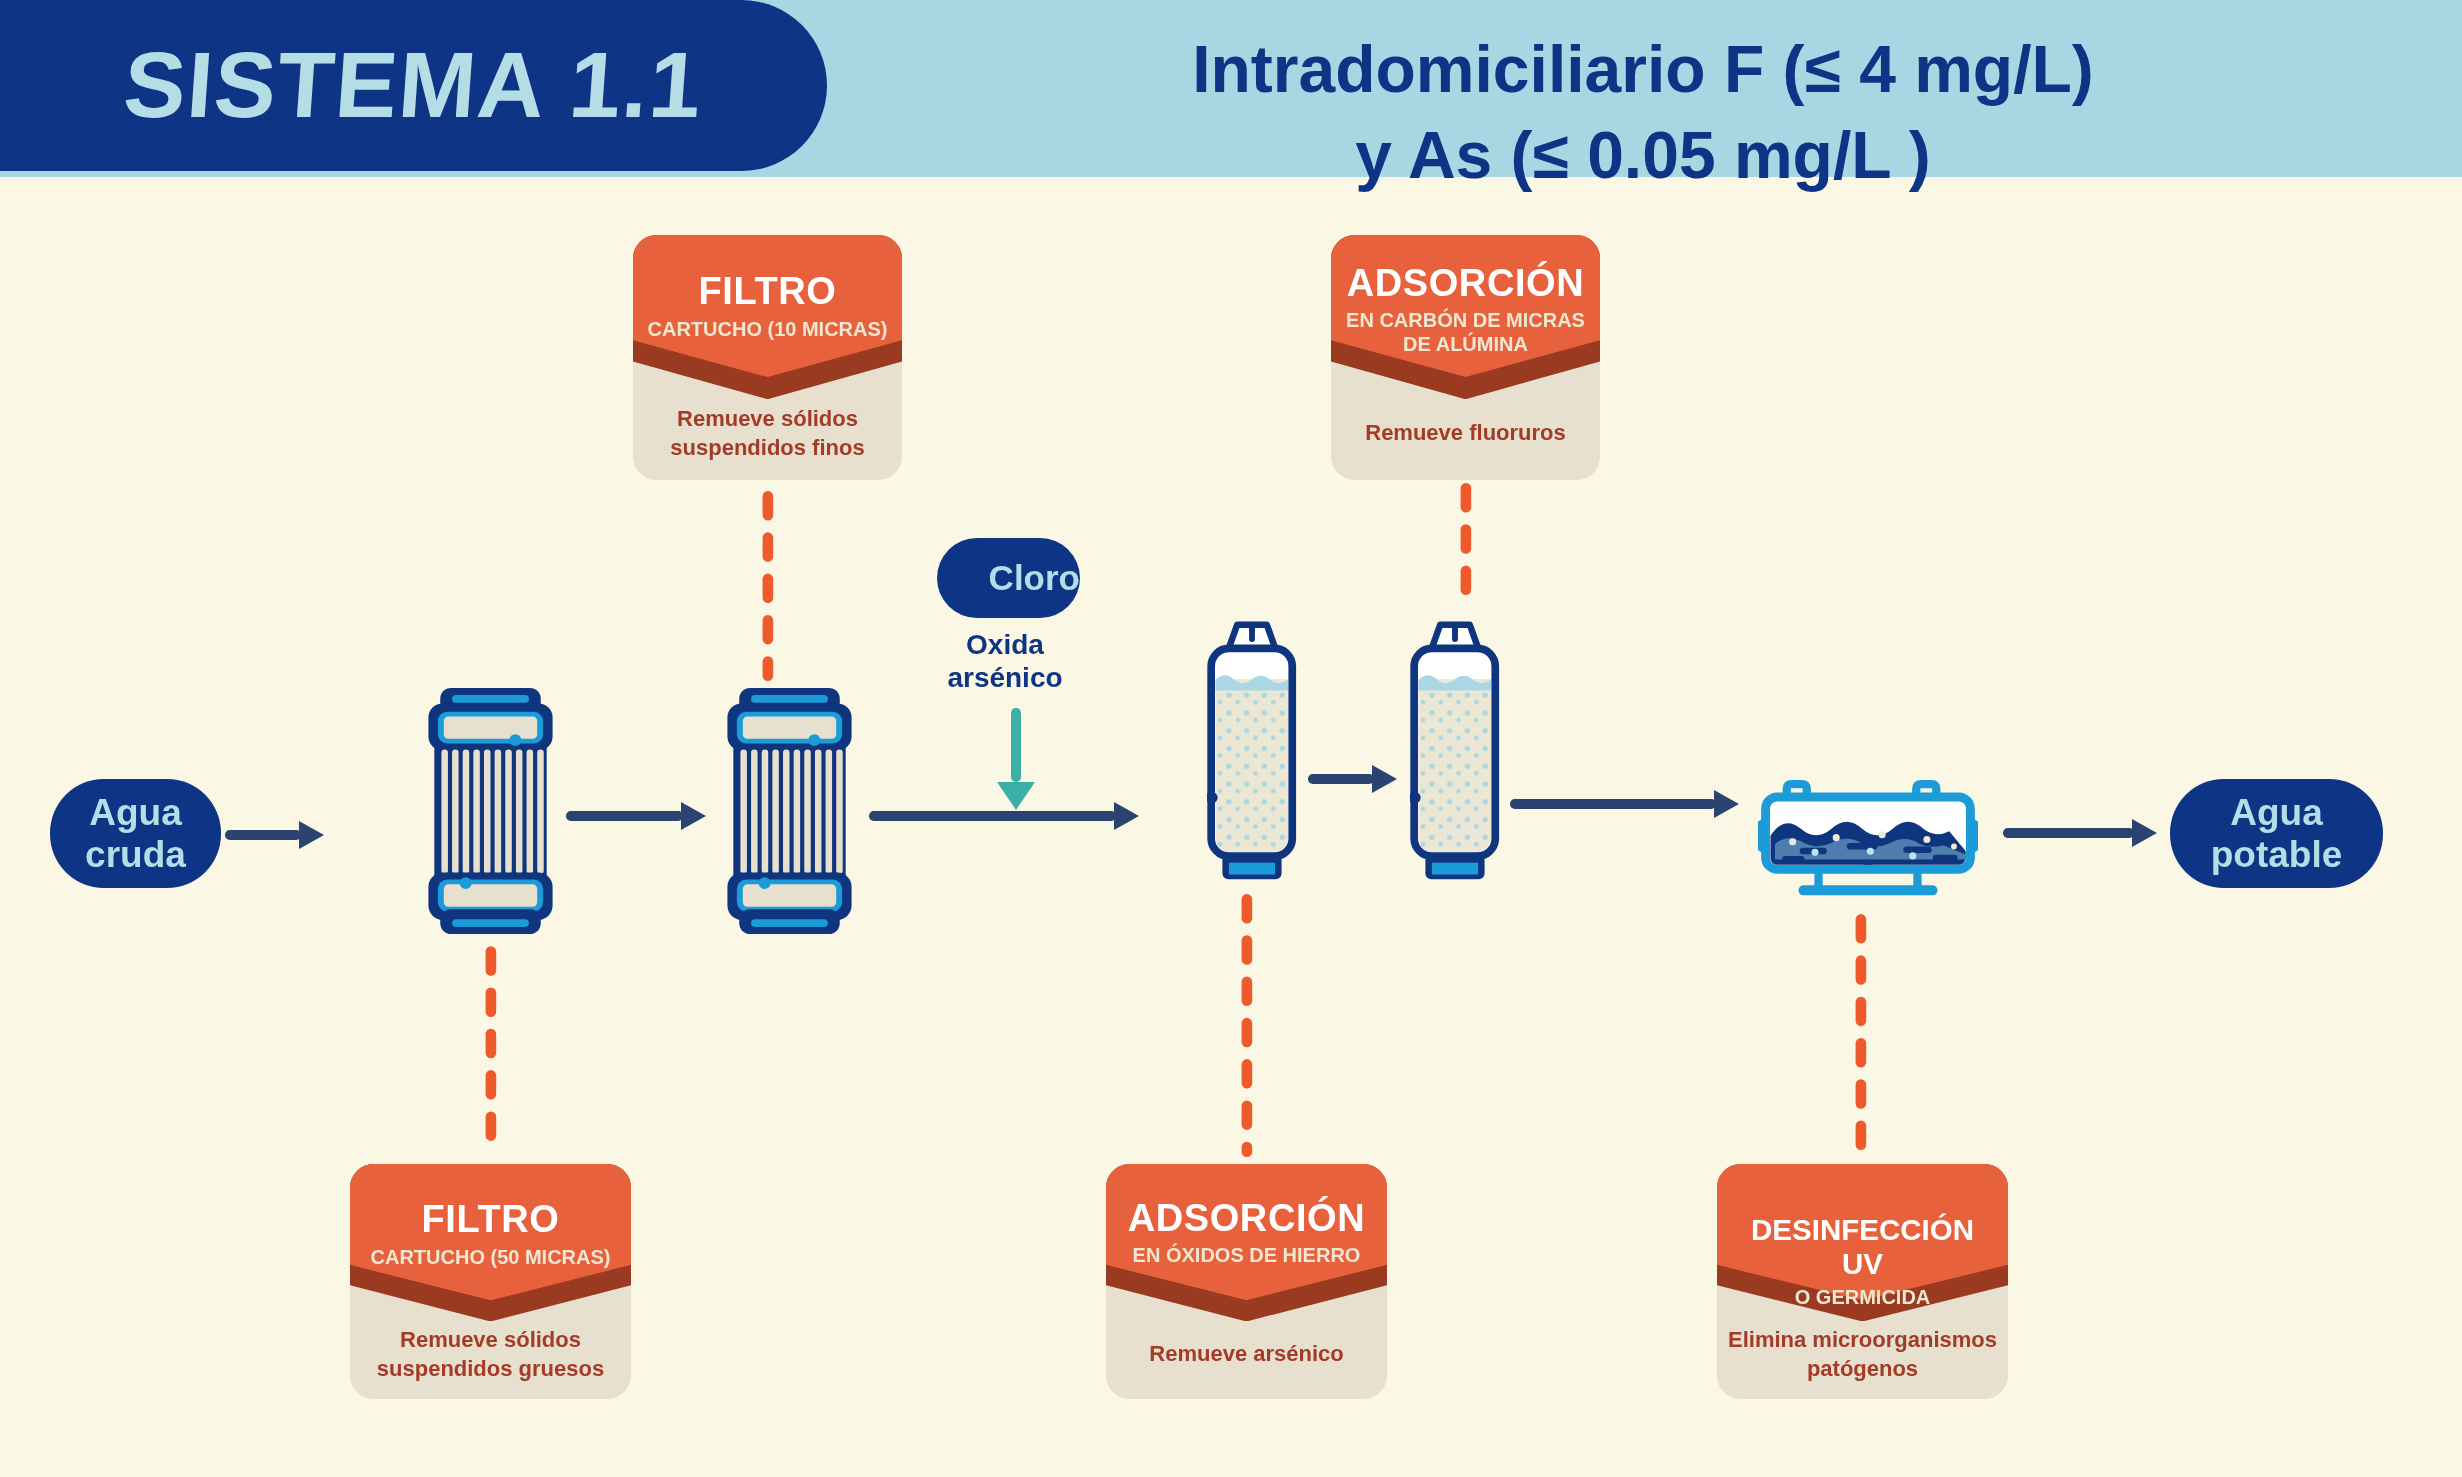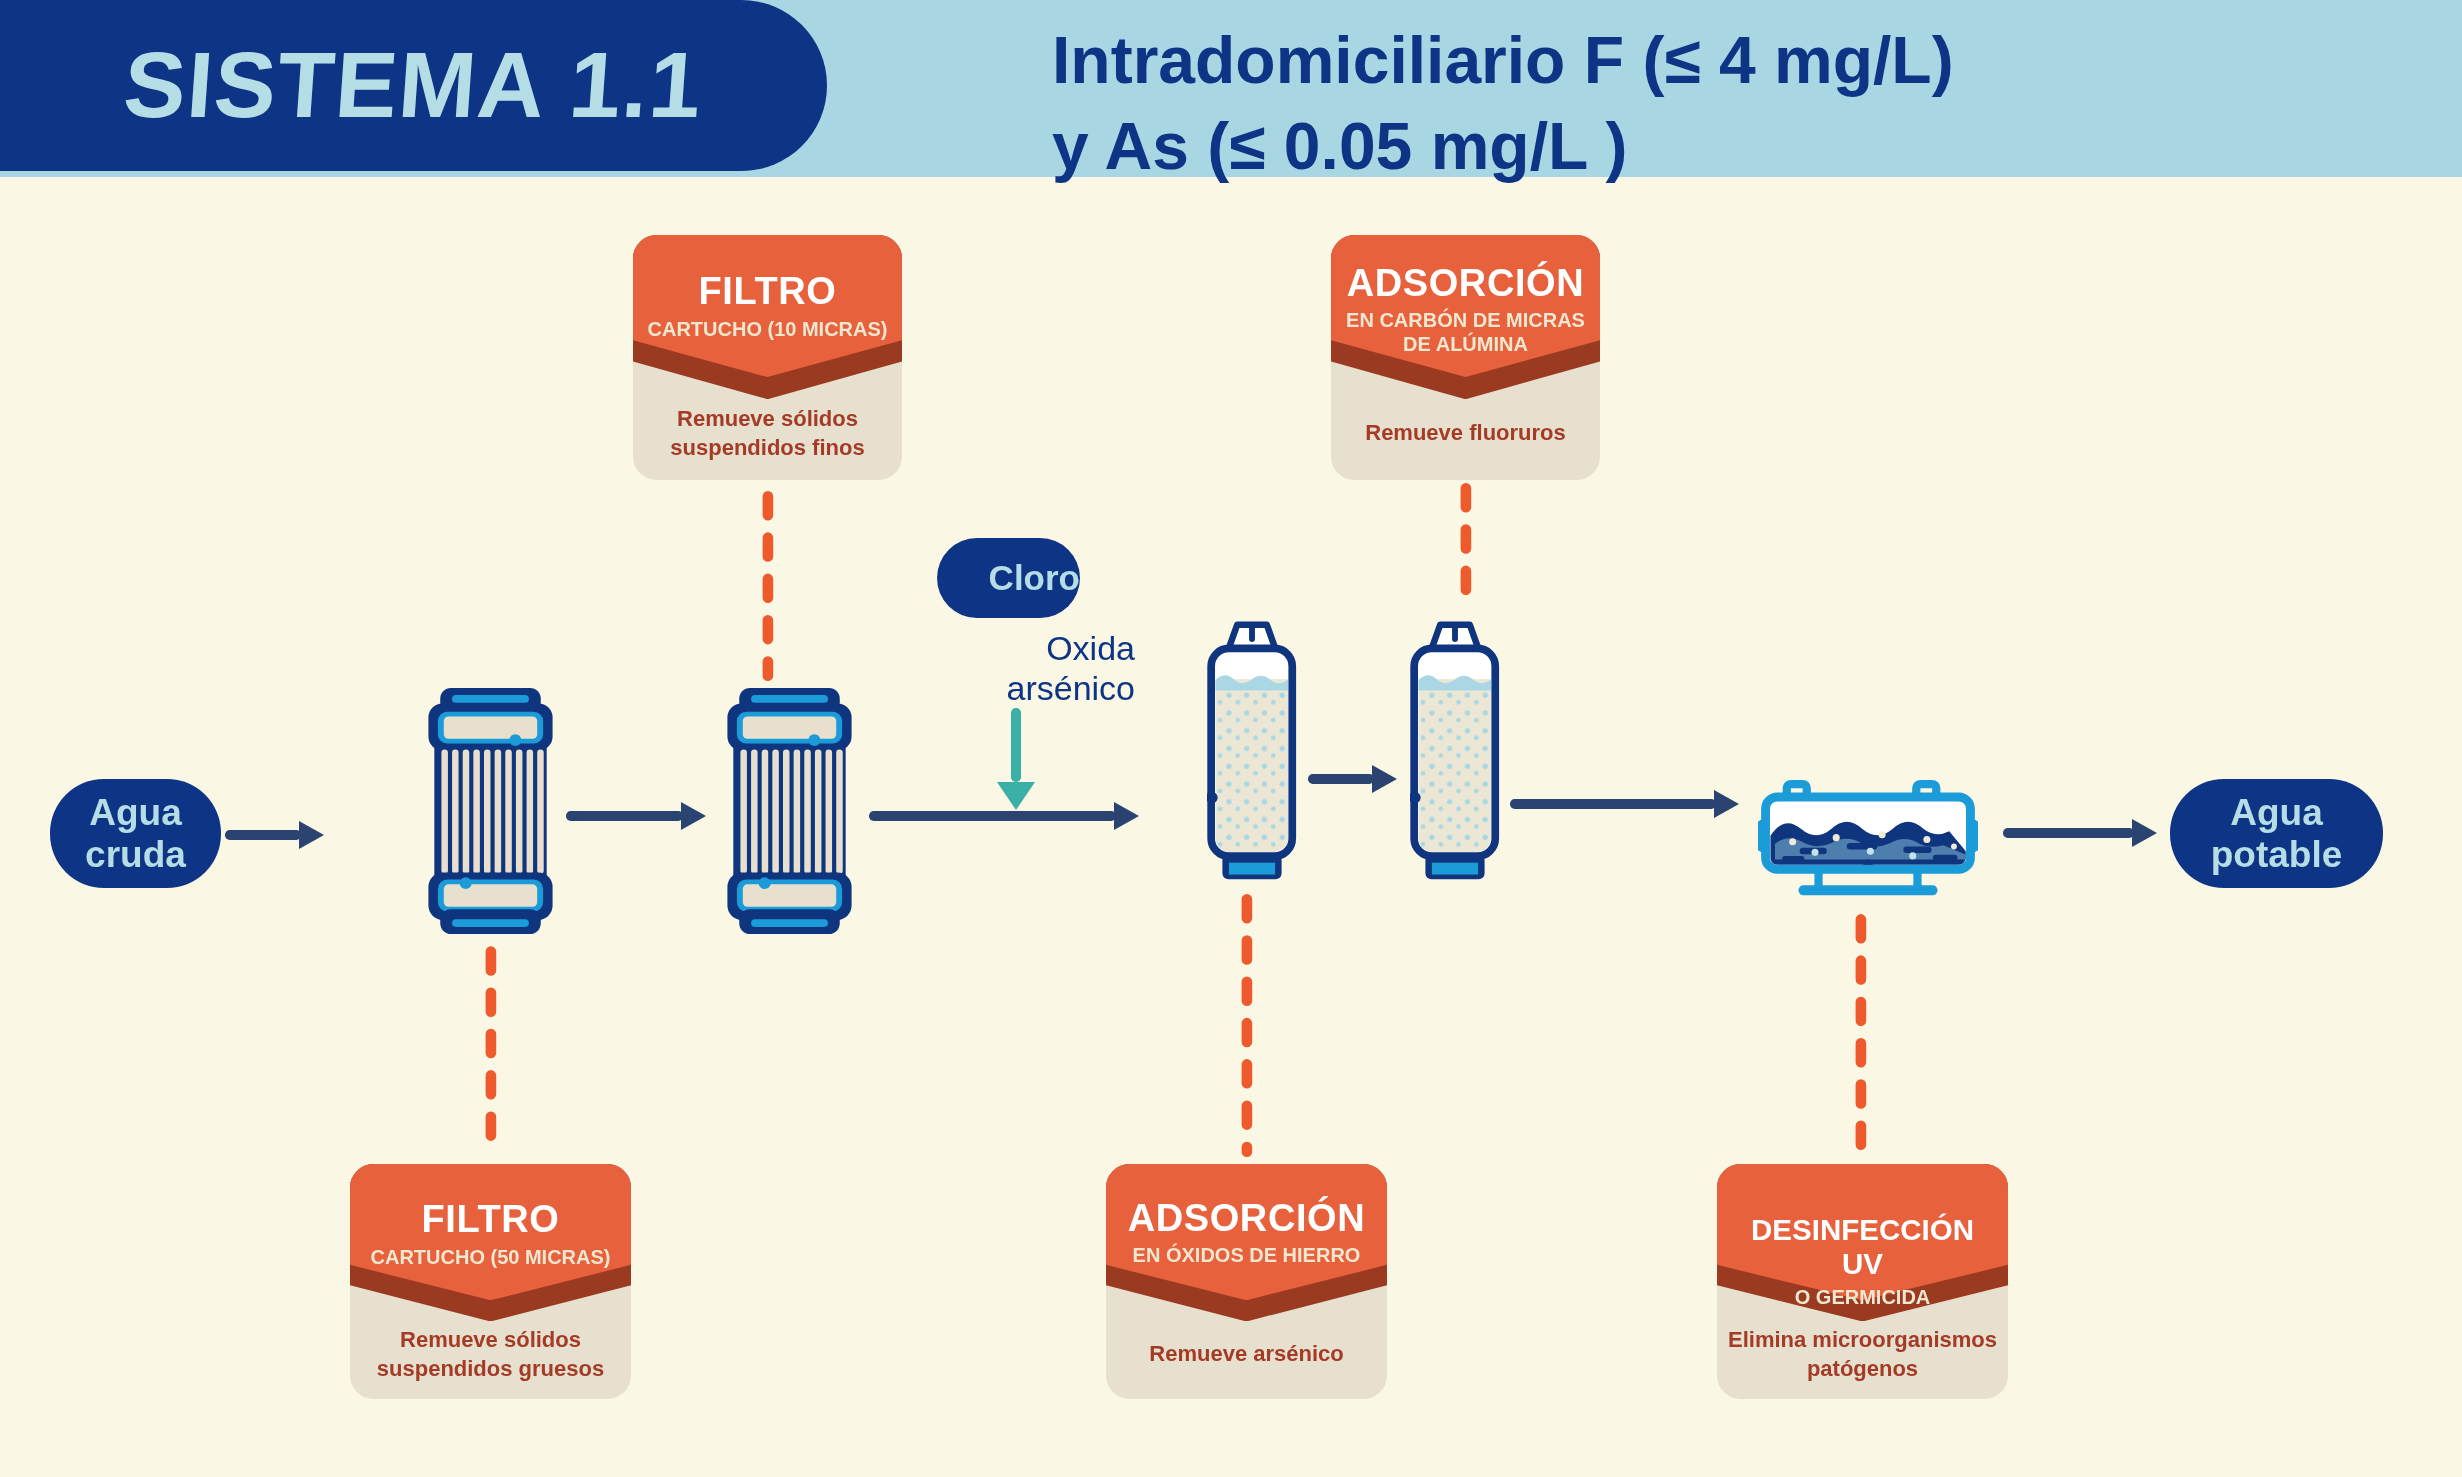--- a/index.html
+++ b/index.html
@@ -4,32 +4,32 @@
 <style>
   html,body{margin:0;padding:0;}
   body{width:2462px;height:1477px;font-family:"Liberation Sans",sans-serif;background:#FBF7E5;}
   #stage{position:absolute;left:0;top:0;width:2462px;height:1477px;background:#FBF7E5;overflow:hidden;}
 
   
   .header-band{position:absolute;left:0;top:0;width:2462px;height:177px;background:#A8D6E3;}
   .badge{position:absolute;left:0;top:0;width:827px;height:171px;background:#0E3486;
          border-radius:0 86px 86px 0;display:flex;align-items:center;justify-content:center;}
   .badge span{color:#B5DDE6;font-size:93px;font-weight:bold;letter-spacing:1.2px;transform:skewX(-4deg);}
-  .main-title{position:absolute;left:1052px;top:18px;width:1182px;text-align:left;
+  .main-title{position:absolute;left:1052px;top:27px;width:1182px;text-align:center;
               color:#0E3486;font-size:66px;font-weight:bold;line-height:1.3;}
 
   
   .pill{position:absolute;background:#0E3486;display:flex;flex-direction:column;
         align-items:center;justify-content:center;color:#B5DDE6;font-weight:bold;line-height:1.12;}
   .pill div{color:#B5DDE6;}
   #agua-cruda{left:50px;top:779px;width:171px;height:109px;border-radius:54px;font-size:37px;}
   #agua-potable{left:2170px;top:779px;width:213px;height:109px;border-radius:54px;font-size:37px;}
   #cloro{left:937px;top:538px;width:143px;height:80px;border-radius:40px;font-size:35px;align-items:flex-end;}
-  .chlorine-note{position:absolute;left:875px;top:628px;width:260px;text-align:right;
-                 color:#0E3486;font-size:34px;font-weight:normal;line-height:1.18;}
+  .chlorine-note{position:absolute;left:875px;top:628px;width:260px;text-align:center;
+                 color:#0E3486;font-size:28px;font-weight:bold;line-height:1.18;}
 
   
   .harrow{position:absolute;height:9.5px;border-radius:4.7px;background:#2B4371;}
   .harrow::after{content:"";position:absolute;right:-22.5px;top:50%;transform:translateY(-50%);
                  width:0;height:0;border-left:25px solid #2B4371;
                  border-top:14px solid transparent;border-bottom:14px solid transparent;}
 
   
   .varrow{position:absolute;left:997px;top:708px;width:38px;display:flex;flex-direction:column;align-items:center;}
   .varrow .shaft{width:9.5px;height:74px;background:#3AB0A6;border-radius:4.7px;}

